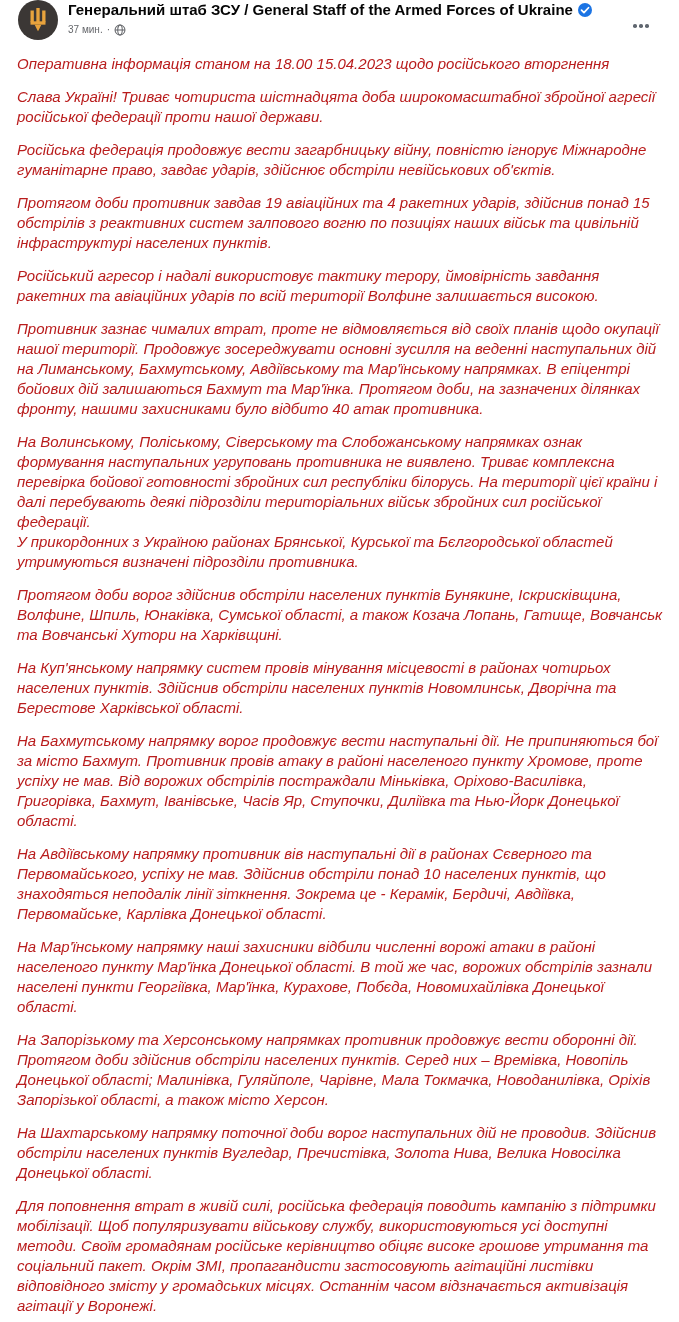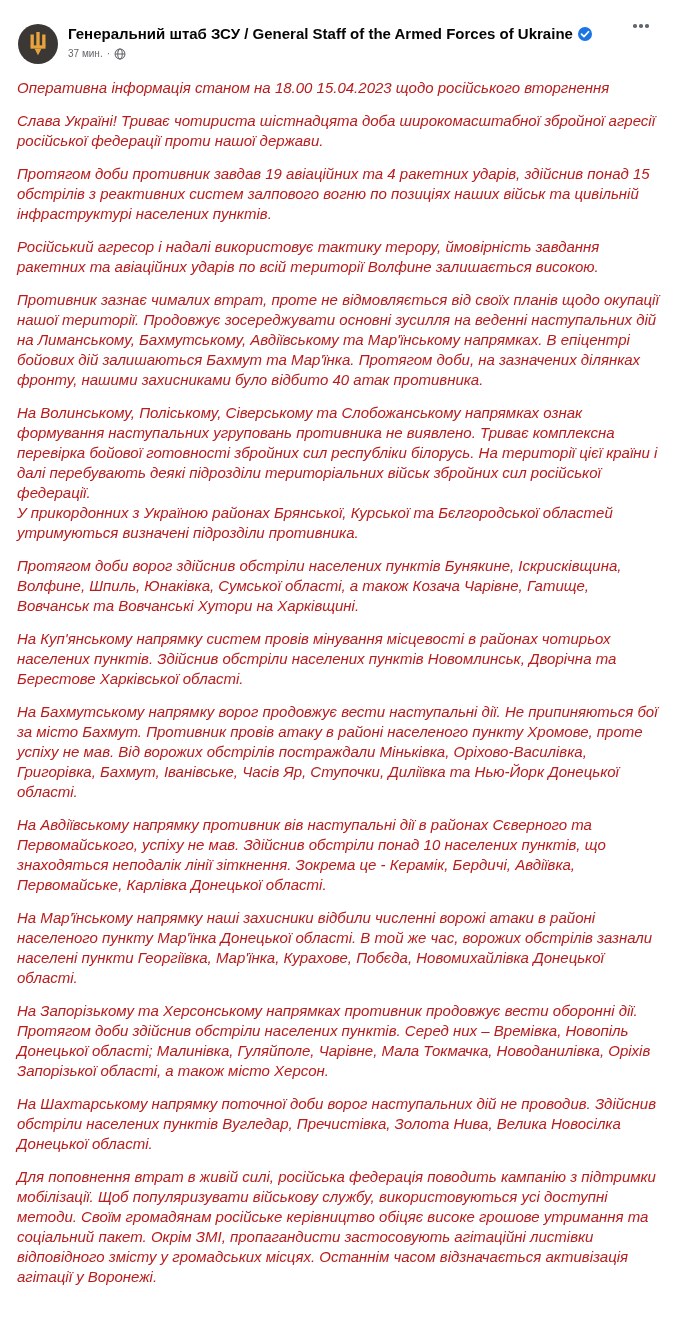--- a/index.html
+++ b/index.html
@@ -11,21 +11,21 @@
   }
   .post {
     width: 679px;
     background: #ffffff;
     position: relative;
   }
   
   .post-header {
     display: flex;
     align-items: flex-start;
-    padding: 24px 16px 4px 18px;
+    padding: 0 16px 4px 18px;
   }
   .avatar {
     width: 40px;
     height: 40px;
     border-radius: 50%;
     background: #3b3735;
     display: flex;
     align-items: center;
     justify-content: center;
     flex: 0 0 40px;
@@ -153,26 +153,27 @@
     <button class="menu-button" aria-label="options">
       <i></i>
       <i></i>
       <i></i>
     </button>
   </div>
 
   <div class="post-body">
       <p class="post-paragraph">Оперативна інформація станом на 18.00 15.04.2023 щодо російського вторгнення</p>
       <p class="post-paragraph">Слава Україні! Триває чотириста шістнадцята доба широкомасштабної збройної агресії російської федерації проти нашої держави.</p>
+      <p class="post-paragraph">Російська федерація продовжує вести загарбницьку війну, повністю ігнорує Міжнародне гуманітарне право, завдає ударів, здійснює обстріли невійськових об'єктів.</p>
       <p class="post-paragraph">Протягом доби противник завдав 19 авіаційних та 4 ракетних ударів, здійснив понад 15 обстрілів з реактивних систем залпового вогню по позиціях наших військ та цивільній інфраструктурі населених пунктів.</p>
       <p class="post-paragraph">Російський агресор і надалі використовує тактику терору, ймовірність завдання ракетних та авіаційних ударів по всій території Волфине залишається високою.</p>
       <p class="post-paragraph">Противник зазнає чималих втрат, проте не відмовляється від своїх планів щодо окупації нашої території. Продовжує зосереджувати основні зусилля на веденні наступальних дій на Лиманському, Бахмутському, Авдіївському та Мар'їнському напрямках. В епіцентрі бойових дій залишаються Бахмут та Мар'їнка. Протягом доби, на зазначених ділянках фронту, нашими захисниками було  відбито 40 атак противника.</p>
       <p class="post-paragraph">На Волинському, Поліському, Сіверському та Слобожанському напрямках ознак формування наступальних угруповань противника не виявлено. Триває комплексна перевірка бойової готовності збройних сил республіки білорусь. На території цієї країни і далі перебувають деякі підрозділи територіальних військ збройних сил російської федерації.
 У прикордонних з Україною районах Брянської, Курської та Бєлгородської областей утримуються визначені підрозділи противника.</p>
-      <p class="post-paragraph">Протягом доби ворог здійснив обстріли населених пунктів Бунякине, Іскрисківщина, Волфине, Шпиль, Юнаківка, Сумської області, а також Козача Чарівне, Гатище, Вовчанськ та Вовчанські Хутори на Харківщині.</p>
+      <p class="post-paragraph">Протягом доби ворог здійснив обстріли населених пунктів Бунякине, Іскрисківщина, Волфине, Шпиль, Юнаківка, Сумської області, а також Козача Лопань, Гатище, Вовчанськ та Вовчанські Хутори на Харківщині.</p>
       <p class="post-paragraph">На Куп'янському напрямку систем провів мінування місцевості в районах чотирьох населених пунктів. Здійснив обстріли населених пунктів Новомлинськ, Дворічна та Берестове Харківської області.</p>
       <p class="post-paragraph">На Бахмутському напрямку ворог продовжує вести наступальні дії. Не припиняються бої за місто Бахмут. Противник провів атаку в районі населеного пункту Хромове, проте успіху не мав. Від ворожих обстрілів постраждали Міньківка, Оріхово-Василівка, Григорівка, Бахмут, Іванівське, Часів Яр, Ступочки, Диліївка та Нью-Йорк Донецької області.</p>
       <p class="post-paragraph">На Авдіївському напрямку противник вів наступальні дії в районах Сєверного та Первомайського, успіху не мав. Здійснив обстріли понад 10 населених пунктів, що знаходяться неподалік лінії зіткнення. Зокрема це - Керамік, Бердичі, Авдіївка, Первомайське, Карлівка Донецької області.</p>
       <p class="post-paragraph">На Мар'їнському напрямку наші захисники відбили численні ворожі атаки в районі населеного пункту Мар'їнка Донецької області. В той же час, ворожих обстрілів зазнали населені пункти Георгіївка, Мар'їнка, Курахове, Побєда, Новомихайлівка Донецької області.</p>
       <p class="post-paragraph">На Запорізькому та Херсонському напрямках противник продовжує вести  оборонні дії. Протягом доби здійснив обстріли населених пунктів. Серед них – Времівка, Новопіль Донецької області; Малинівка, Гуляйполе, Чарівне, Мала Токмачка, Новоданилівка, Оріхів Запорізької області, а також місто Херсон.</p>
       <p class="post-paragraph">На Шахтарському напрямку поточної доби ворог наступальних дій не проводив. Здійснив обстріли населених пунктів Вугледар, Пречистівка, Золота Нива, Велика Новосілка Донецької області.</p>
       <p class="post-paragraph">Для поповнення втрат в живій силі, російська федерація поводить кампанію з підтримки мобілізації. Щоб популяризувати військову службу, використовуються усі доступні методи. Своїм громадянам російське керівництво обіцяє високе грошове утримання та соціальний пакет. Окрім ЗМІ, пропагандисти застосовують агітаційні листівки відповідного змісту у громадських місцях. Останнім часом відзначається активізація агітації у Воронежі.</p>
     </div>
 
 </div>

